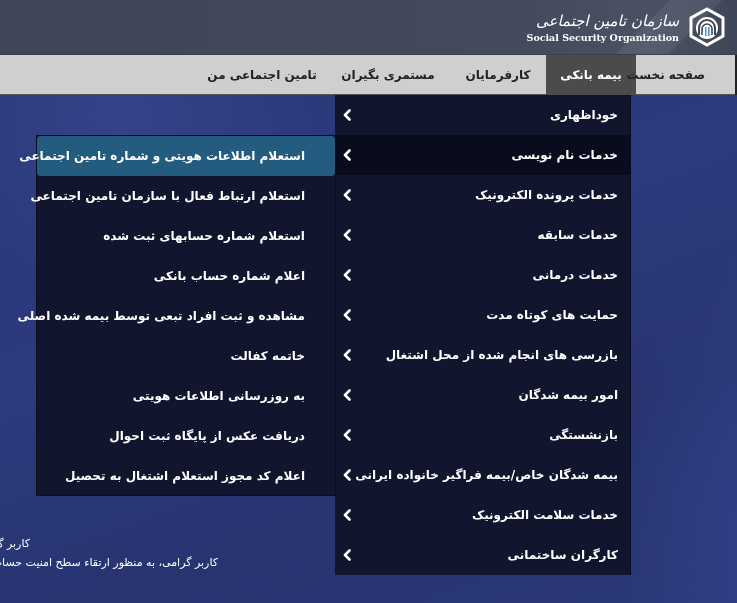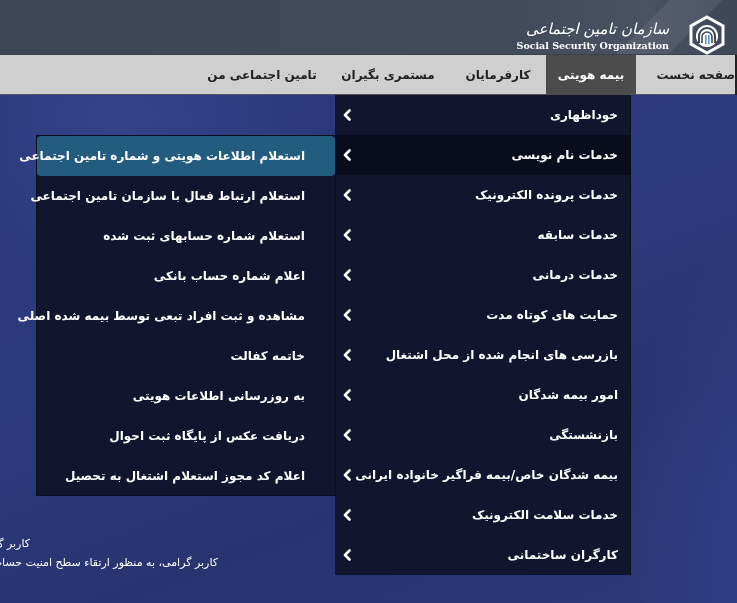--- a/index.html
+++ b/index.html
@@ -21,22 +21,22 @@
     
     .header {
       position: absolute; left: 0; top: 0; width: 737px; height: 54px;
       background: linear-gradient(90deg, #3e4556 0%, #424a5c 70%, #4a5163 88%, #3f4657 100%);
     }
     .header::after {
       content: ""; position: absolute; right: 0; top: 0; width: 120px; height: 54px;
       background: linear-gradient(135deg, rgba(255,255,255,0) 30%, rgba(255,255,255,0.07) 31%, rgba(255,255,255,0.07) 60%, rgba(255,255,255,0) 61%);
     }
     .logo {
-      position: absolute; right: 10px; top: 13px; height: 44px;
-      display: flex; align-items: center; gap: 18px; z-index: 2;
+      position: absolute; right: 10px; top: 5px; height: 44px;
+      display: flex; align-items: center; gap: 8px; z-index: 2;
     }
     .logo-text { display: flex; flex-direction: column; align-items: flex-end; }
     .logo-fa {
       color: #ffffff; font-family: "DejaVu Serif", serif; font-size: 15px;
       direction: rtl; line-height: 20px; font-style: italic;
     }
     .logo-en {
       color: #ffffff; font-family: "DejaVu Serif", serif; font-weight: bold;
       font-size: 9.5px; line-height: 13px; white-space: nowrap;
     }
@@ -47,21 +47,21 @@
       position: absolute; left: 0; top: 54px; width: 737px; height: 41px;
       background: #cfcfcf; border-top: 1px solid #3a4050; border-bottom: 1px solid #555;
       display: flex; flex-direction: row-reverse; align-items: stretch;
     }
     .nav-item {
       height: 40px; display: flex; align-items: center; justify-content: center;
       font-size: 12px; font-weight: bold; color: #222; direction: rtl;
       white-space: nowrap; cursor: pointer;
     }
     .nav-item.active { background: #4b4b4b; color: #fff; }
-    .nav-item.home { width: 101px; justify-content: flex-start; border-right: 2px solid #222; }
+    .nav-item.home { width: 101px; padding-right: 30px; justify-content: flex-start; border-right: 2px solid #222; }
     .nav-item.insured { width: 90px; }
     .nav-item.employers { width: 96px; }
     .nav-item.pensioners { width: 124px; }
     .nav-item.mine { width: 128px; }
 
     
     .menu {
       position: absolute; left: 335px; top: 95px; width: 296px; height: 480px;
       background: #11162e; border-right: 1px solid #0a0e1f;
     }
@@ -120,21 +120,21 @@
         <path d="M15 28 V22 A5 5 0 0 1 25 22 V28" fill="none" stroke="#3e4556" stroke-width="1.6"></path>
         <rect x="18" y="20" width="1.6" height="9" fill="#5a8fd0"></rect>
         <rect x="21" y="20" width="1.6" height="9" fill="#5a8fd0"></rect>
       </svg>
     </span>
   </div>
 </div>
 
 <div class="nav">
   <div class="nav-item home">صفحه نخست</div>
-  <div class="nav-item insured active">بیمه هویتی</div>
+  <div class="nav-item insured active">بیمه بانکی</div>
   <div class="nav-item employers">کارفرمایان</div>
   <div class="nav-item pensioners">مستمری بگیران</div>
   <div class="nav-item mine">تامین اجتماعی من</div>
 </div>
 
 <div class="menu">
   <div class="menu-item">
     <span class="menu-label">خوداظهاری</span>
     <span class="chev">
         <svg width="10" height="12" viewBox="0 0 10 12">

